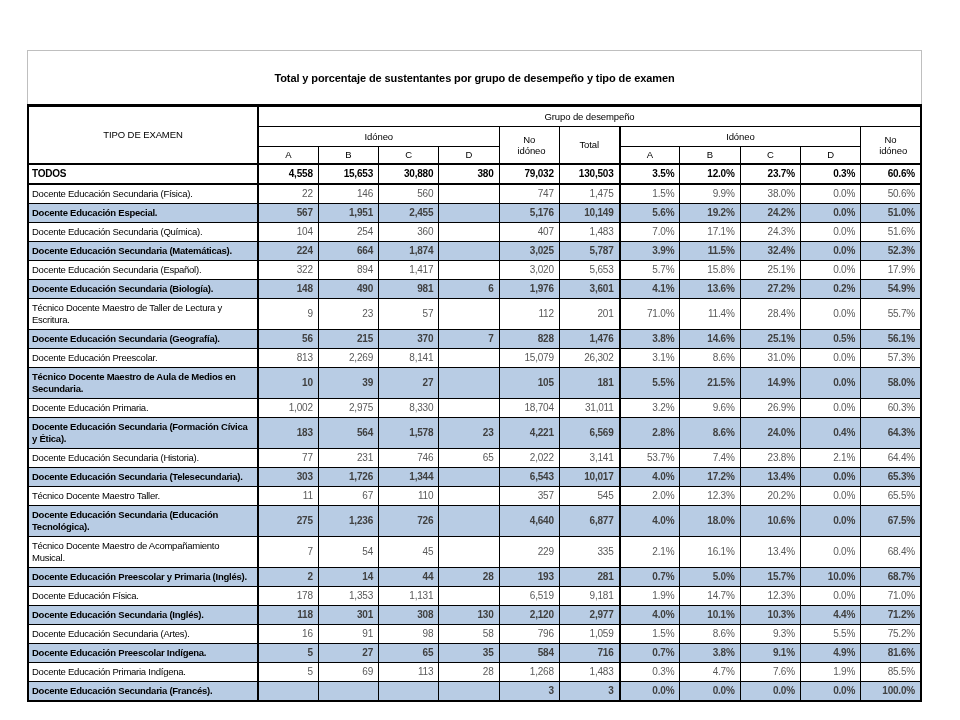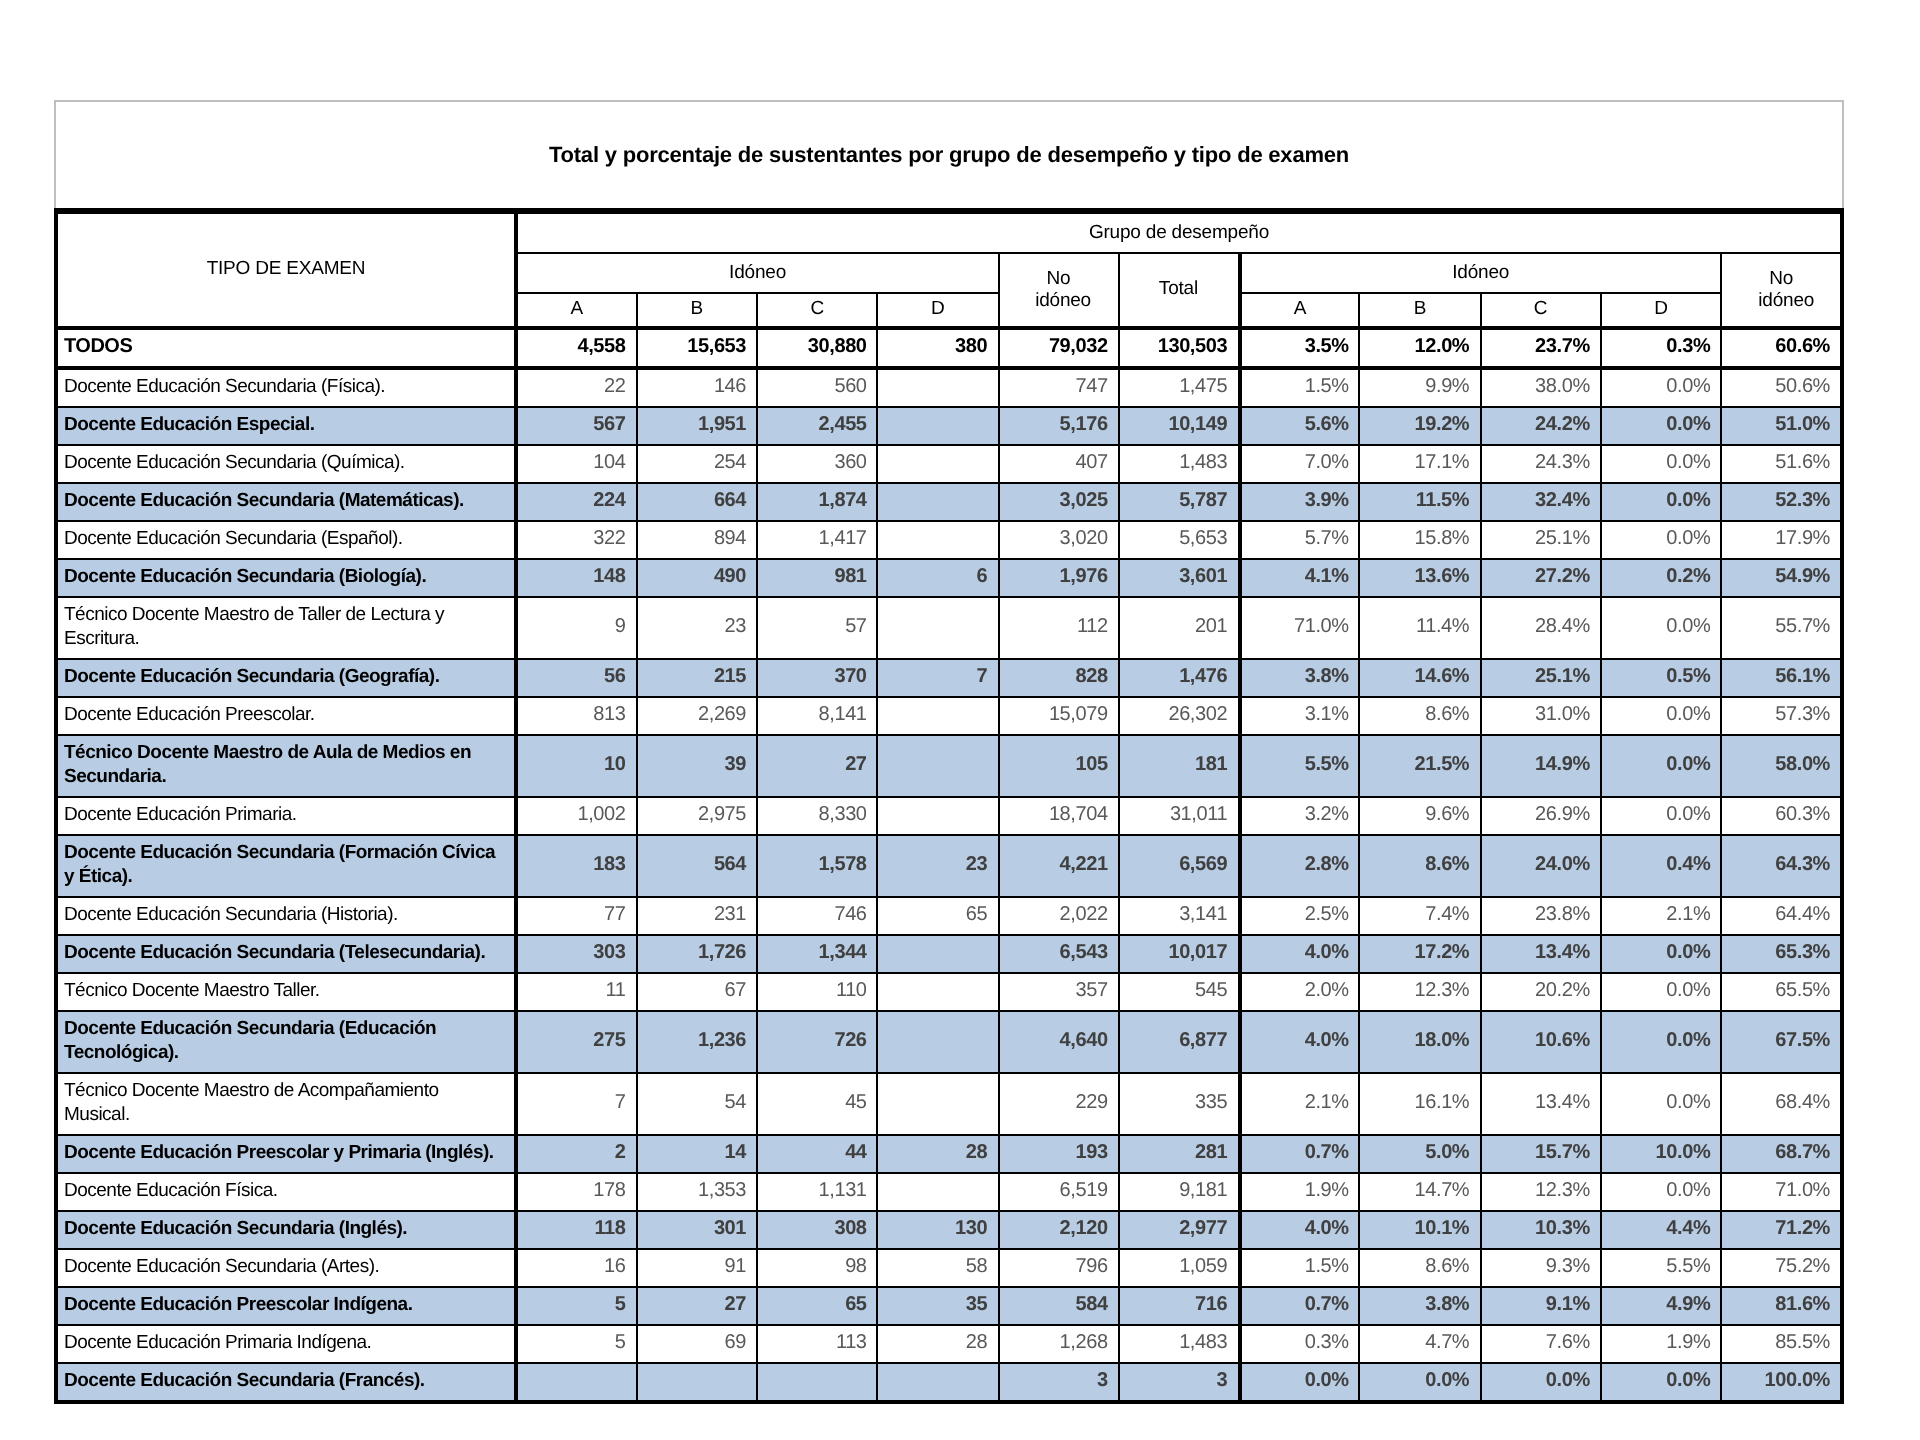--- a/index.html
+++ b/index.html
@@ -262,21 +262,21 @@
             <td class="num">64.3%</td>
           </tr>
           <tr>
             <td class="lbl thick-r">Docente Educación Secundaria (Historia).</td>
             <td class="num">77</td>
             <td class="num">231</td>
             <td class="num">746</td>
             <td class="num">65</td>
             <td class="num">2,022</td>
             <td class="num thick-r">3,141</td>
-            <td class="num">2.5%</td>
+            <td class="num">53.7%</td>
             <td class="num">7.4%</td>
             <td class="num">23.8%</td>
             <td class="num">2.1%</td>
             <td class="num">64.4%</td>
           </tr>
           <tr class="shaded">
             <td class="lbl thick-r">Docente Educación Secundaria (Telesecundaria).</td>
             <td class="num">303</td>
             <td class="num">1,726</td>
             <td class="num">1,344</td>

